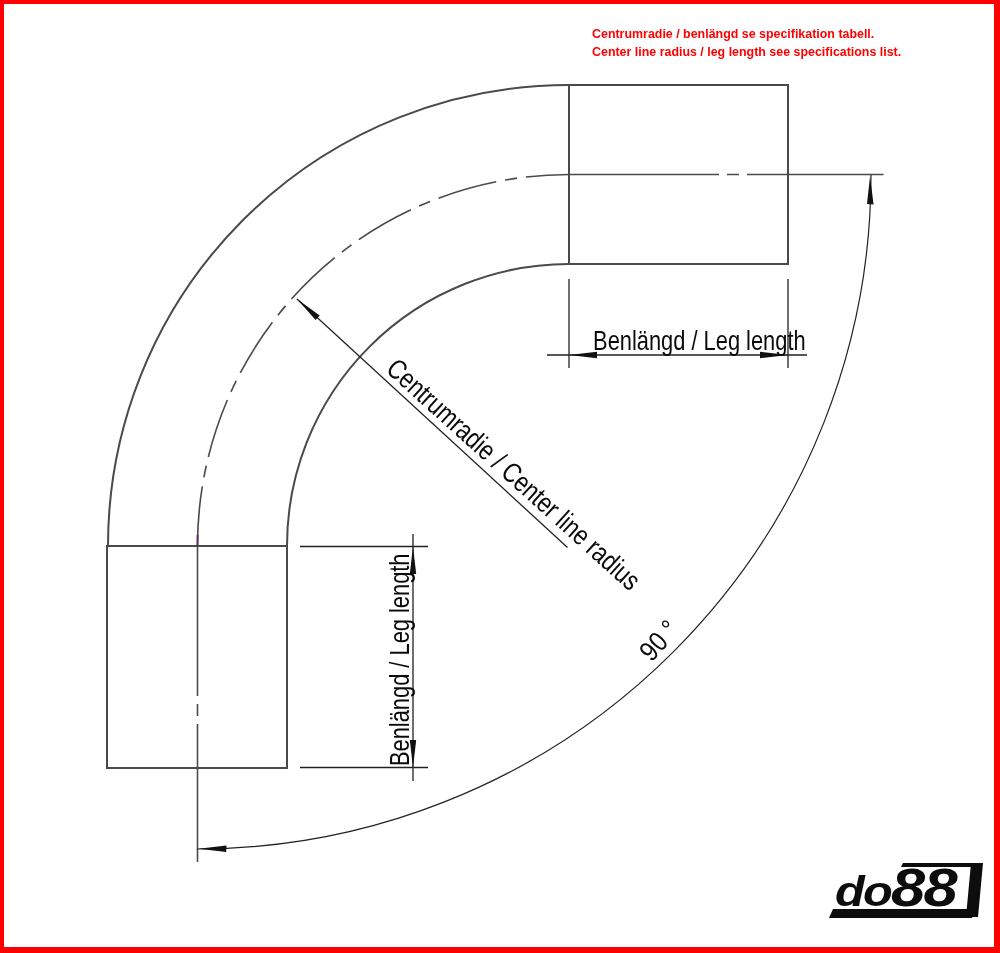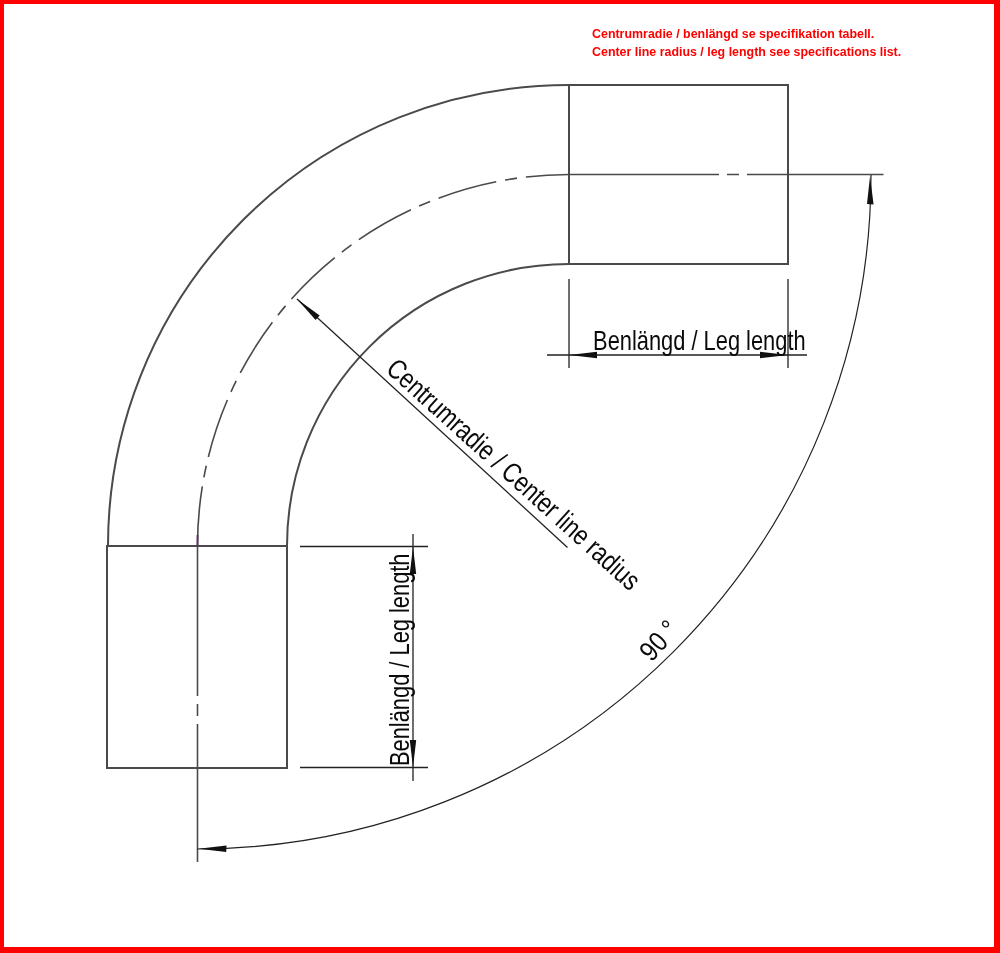--- a/index.html
+++ b/index.html
@@ -125,15 +125,23 @@
   <div class="notice">
     <div>Centrumradie / benlängd se specifikation tabell.</div>
     <div>Center line radius / leg length see specifications list.</div>
   </div>
 
   <div class="lbl lbl-leg-top">Benlängd / Leg length</div>
   <div class="lbl lbl-leg-left">Benlängd / Leg length</div>
   <div class="lbl lbl-radius">Centrumradie / Center line radius</div>
   <div class="lbl lbl-angle">90 °</div>
 
+  <div class="logo">
+    <svg width="158" height="74" viewBox="0 0 158 74">
+      <polygon points="77,8 157,8 155,12 75,12" fill="#0d0d0d"></polygon>
+      <polygon points="145,8 157,8 152,62 140,62" fill="#0d0d0d"></polygon>
+      <polygon points="7,54 150,54 146,63 3,63" fill="#0d0d0d"></polygon>
+      <text transform="translate(9,51) scale(1.16 1)"><tspan font-size="42">do</tspan><tspan font-size="53">88</tspan></text>
+    </svg>
+  </div>
 
   <div class="frame"></div>
 </div>
 
 </body></html>

